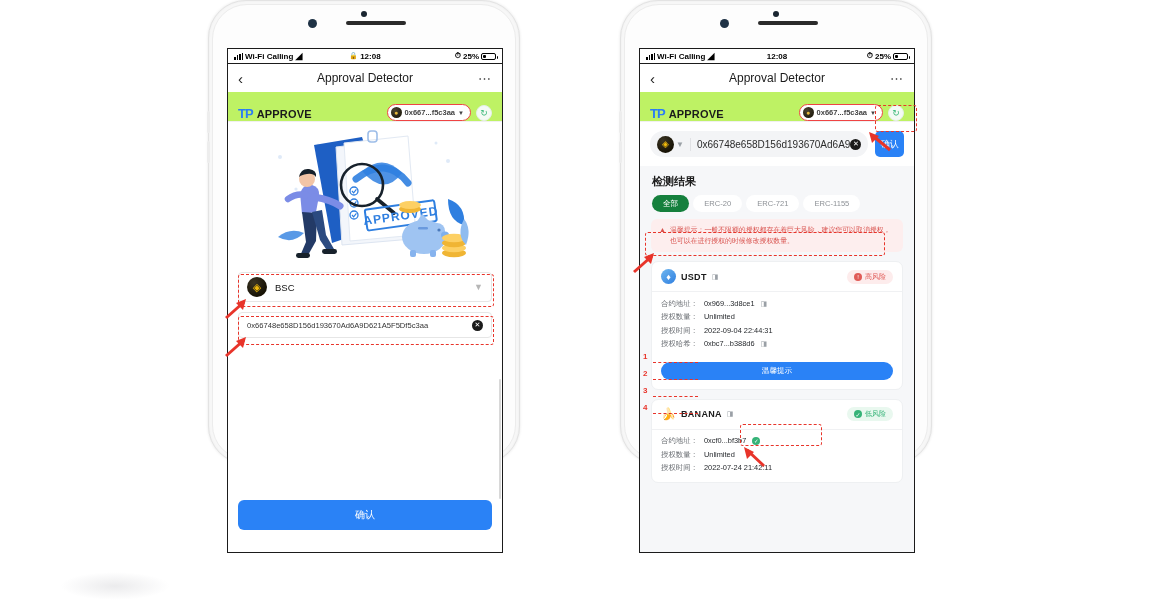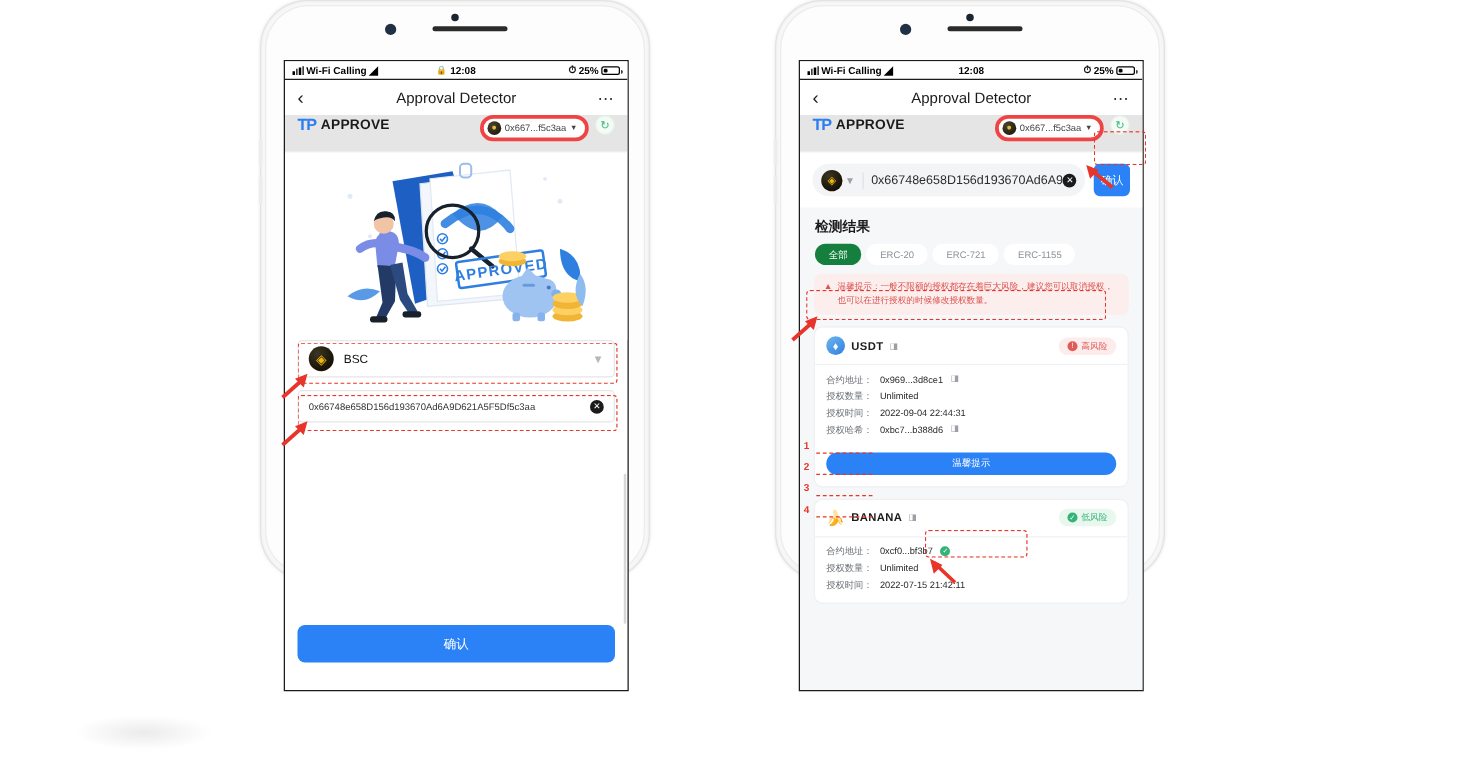--- a/index.html
+++ b/index.html
@@ -133,39 +133,40 @@
   .nav-back { font-size: 15px; color: #222; line-height:1; cursor:pointer; }
   .nav-title {
     position:absolute; left:0; right:0; text-align:center;
     font-size: 12px; color: #1b1b1b;
   }
   .nav-more { margin-left:auto; font-size: 13px; color:#333; letter-spacing:1px; z-index:2; cursor:pointer;}
 
   
   .app-header {
     height: 30px;
-    display:flex; align-items:flex-start;
+    display:flex; align-items:flex-end;
     padding: 0 10px;
     border-bottom: 1px solid #f0f0f0;
-    background:#e5e5e5;
+    background:#bef264;
   }
   .tp-logo { display:flex; align-items:center; gap:4px; }
   .tp-mark {
     font-size: 13px; font-weight: bold; color:#2b7df5;
     letter-spacing:-1px;
   }
   .tp-name { font-size: 11px; font-weight: bold; color:#1b1b1b; letter-spacing:0.2px;}
   .acct-chip {
     margin-left:auto;
     display:flex; align-items:center; gap:3px;
-    border:3px solid #ef4444; border-radius:11px;
+    border:1px solid #ef4444; border-radius:11px;
     padding: 2px 6px 2px 3px;
     background:#fff;
     font-size:7.5px; color:#444;
     cursor:pointer;
+    font-weight:bold;
   }
   .coin-dot {
     width:11px;height:11px;border-radius:50%;
     background: radial-gradient(circle at 35% 32%, #4a4330 0%, #241f10 70%);
     display:flex;align-items:center;justify-content:center;
     color:#e8b93a;font-size:7px;
   }
   .refresh-btn {
     margin-left:5px;
     width:16px;height:16px;border-radius:50%;
@@ -608,21 +609,21 @@
             <span class="tc-label">合约地址：</span>
             <span class="tc-value">0xcf0...bf3b7</span>
             <span class="green-check">✓</span>
           </div>
           <div class="tc-row">
             <span class="tc-label">授权数量：</span>
             <span class="tc-value">Unlimited</span>
           </div>
           <div class="tc-row">
             <span class="tc-label">授权时间：</span>
-            <span class="tc-value">2022-07-15 21:42:11</span>
+            <span class="tc-value">2022-07-24 21:42:11</span>
           </div>
         </div>
       </div>
 
     </div>
   </div>
 </div>
 
 <div class="ann-box" style="left:238px;top:274px;width:256px;height:33px;"></div>
 <svg class="ann-arrow" style="left:224px;top:296px;" width="26" height="26">

